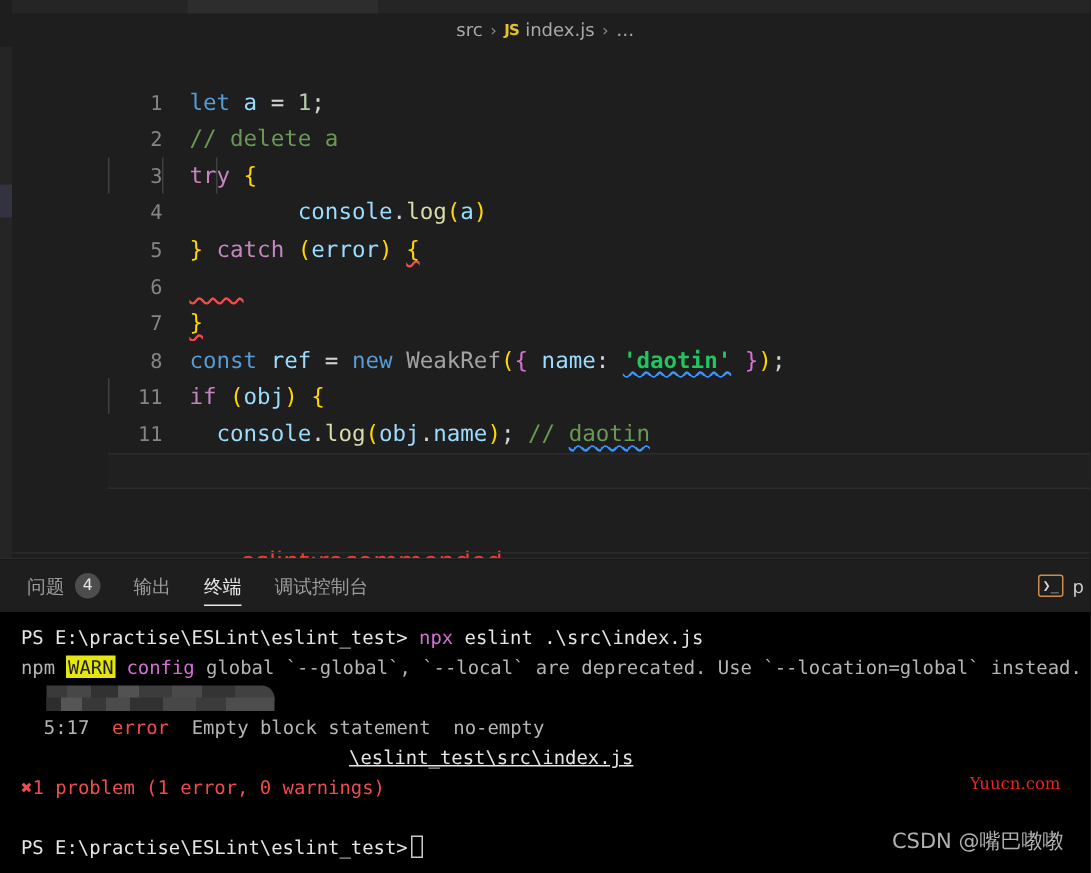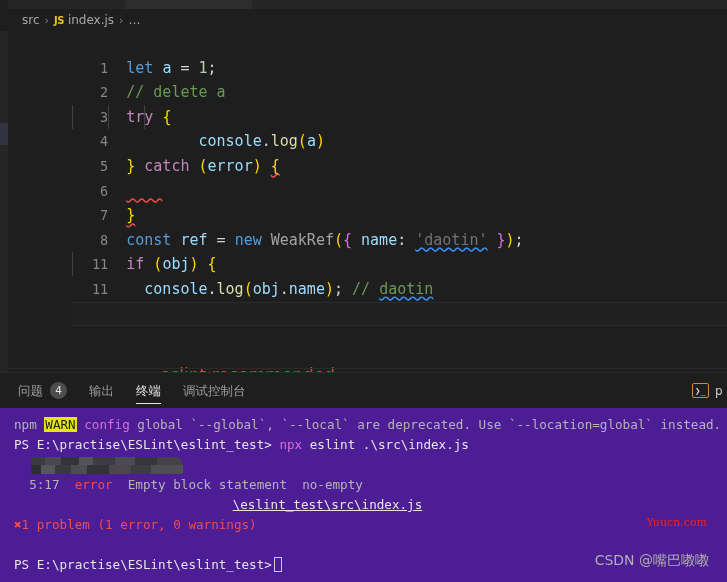--- a/index.html
+++ b/index.html
@@ -18,24 +18,24 @@
   }
   .tabstrip .gutter-left { position:absolute; left:0; top:0; width:8px; height:9px; background:#1e1e1e; }
   .tabstrip .tab-active { position:absolute; left:125px; top:0; width:127px; height:9px; background:#2d2d2d; }
   .tabstrip .rest { position:absolute; left:252px; top:0; right:0; height:9px; background:#252526; }
 
   
   .breadcrumb {
     position: absolute; top: 9px; left: 0; width: 727px; height: 22px;
     background: #1e1e1e;
     display: flex; align-items: center;
-    padding-left: 22px;
     font-family: "DejaVu Sans", "Liberation Sans", sans-serif;
     font-size: 12px; color: #a9a9a9;
     white-space: nowrap;
+    justify-content: center;
   }
   .breadcrumb .bc-sep { color: #8a8a8a; margin: 0 5px; font-size: 11px; }
   .breadcrumb .bc-js {
     color: #e4c22b; font-weight: bold; font-size: 10px;
     margin-right: 4px; letter-spacing: -0.5px;
   }
   .breadcrumb .bc-txt { color: #a9a9a9; }
 
   
   .editor {
@@ -60,21 +60,21 @@
   .ctext { display: inline; }
 
   
   .t-key   { color: #569cd6; }   
   .t-kw2   { color: #c586c0; }   
   .t-var   { color: #9cdcfe; }   
   .t-num   { color: #b5cea8; }
   .t-op    { color: #d4d4d4; }
   .t-punc  { color: #d4d4d4; }
   .t-com   { color: #6a9955; }
-  .t-str   { color: #737373; }
+  .t-str   { color: #22c55e; font-weight: bold; }
   .t-fn    { color: #dcdcaa; }
   .t-cls   { color: #a3a3a3; }
   .t-b1    { color: #ffd700; }   
   .t-b2    { color: #da70d6; }   
 
   .sq-red {
     text-decoration: underline wavy #f14c4c;
     text-decoration-skip-ink: none;
     text-underline-offset: 2px;
   }
@@ -98,21 +98,21 @@
     color: #f03a2f; font-size: 17px;
     font-family: "DejaVu Sans", "Liberation Sans", sans-serif;
   }
   .editor-sep {
     position:absolute; left: 8px; top: 337px; width: 719px; height: 1px; background: #2a2a2a;
   }
 
   
   .panel {
     position: absolute; top: 372px; left: 0; width: 727px; height: 210px;
-    background: #4c1d95; border-top: 1px solid #2b2b2b;
+    background: #000000; border-top: 1px solid #2b2b2b;
   }
   .panel-tabs {
     position: relative; height: 35px; width: 727px;
     display: flex; align-items: center; padding-left: 18px;
     background: #1e1e1e;
   }
   .ptab {
     position: relative; height: 35px; line-height: 35px;
     margin-right: 22px; font-size: 12.5px; color: #9d9d9d;
     font-family: "DejaVu Sans", "Liberation Sans", sans-serif;
@@ -305,23 +305,23 @@
       </div>
 
       <div class="panel-actions">
         <span class="term-ico">❯_</span>
         <span class="term-lbl">p</span>
       </div>
     </div>
 
     <div class="term-body">
 
+      <div class="tline"><span class="c-white">PS E:\practise\ESLint\eslint_test&gt;</span><span class="c-white"> </span><span class="c-mag">npx</span><span class="c-white"> eslint .\src\index.js</span></div>
+
       <div class="tline"><span class="c-grey">npm</span><span> </span><span class="warnbadge">WARN</span><span> </span><span class="c-mag">config</span><span class="c-grey"> global `--global`, `--local` are deprecated. Use `--location=global` instead.</span></div>
-
-      <div class="tline"><span class="c-white">PS E:\practise\ESLint\eslint_test&gt;</span><span class="c-white"> </span><span class="c-mag">npx</span><span class="c-white"> eslint .\src\index.js</span></div>
 
       <div class="tline" style="position:relative;">
         <span class="redact"></span>
         <span style="display:inline-block;width:158px;"></span><span class="c-white uline">\eslint_test\src\index.js</span>
       </div>
 
       <div class="tline"><span>  </span><span class="c-grey">5:17</span><span>  </span><span class="c-red">error</span><span>  </span><span class="c-grey">Empty block statement</span><span>  </span><span class="c-grey">no-empty</span></div>
 
       <div class="tline" style="height:20px;"></div>
 

